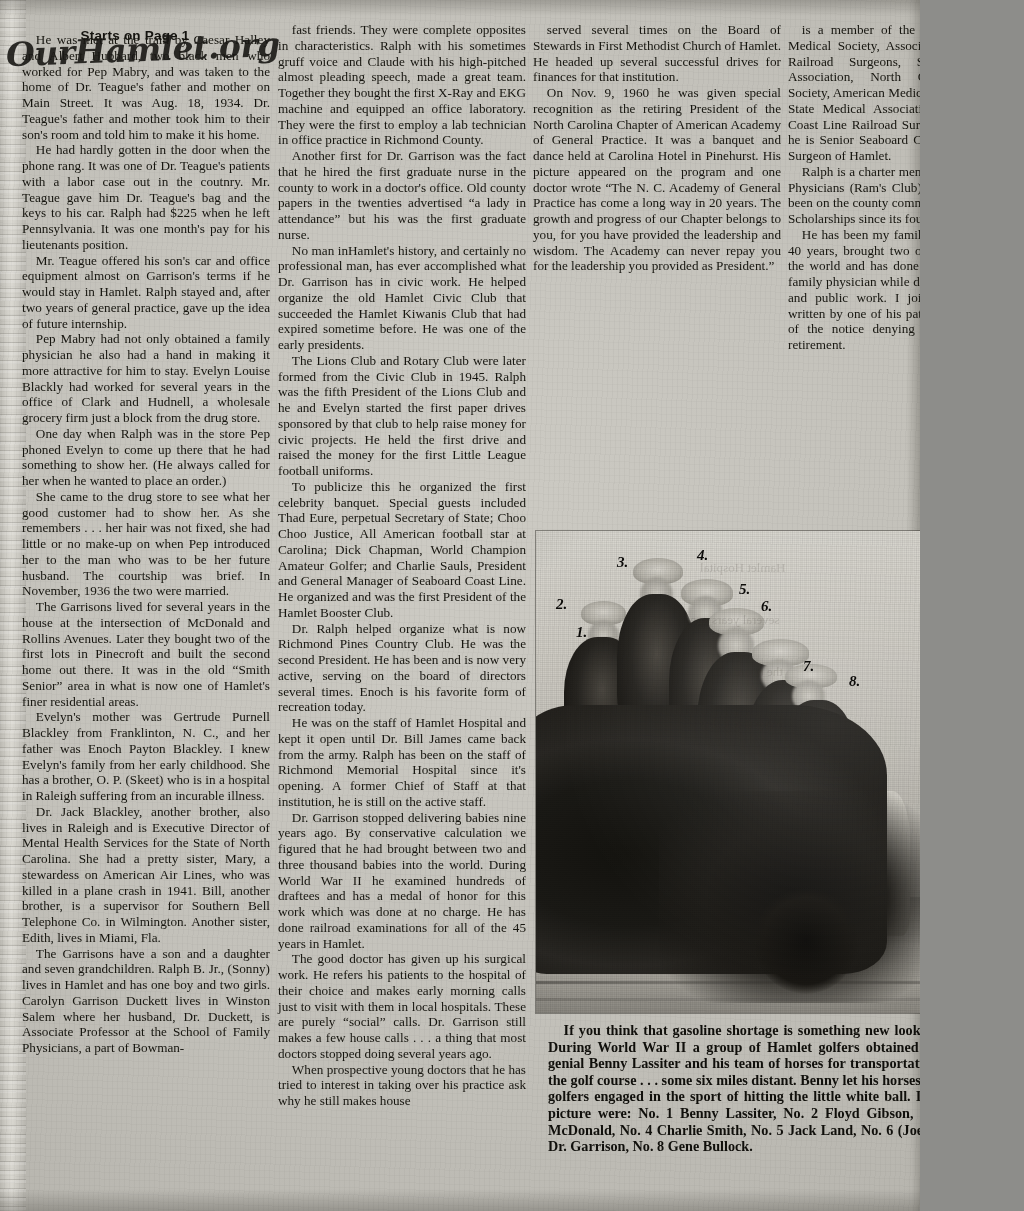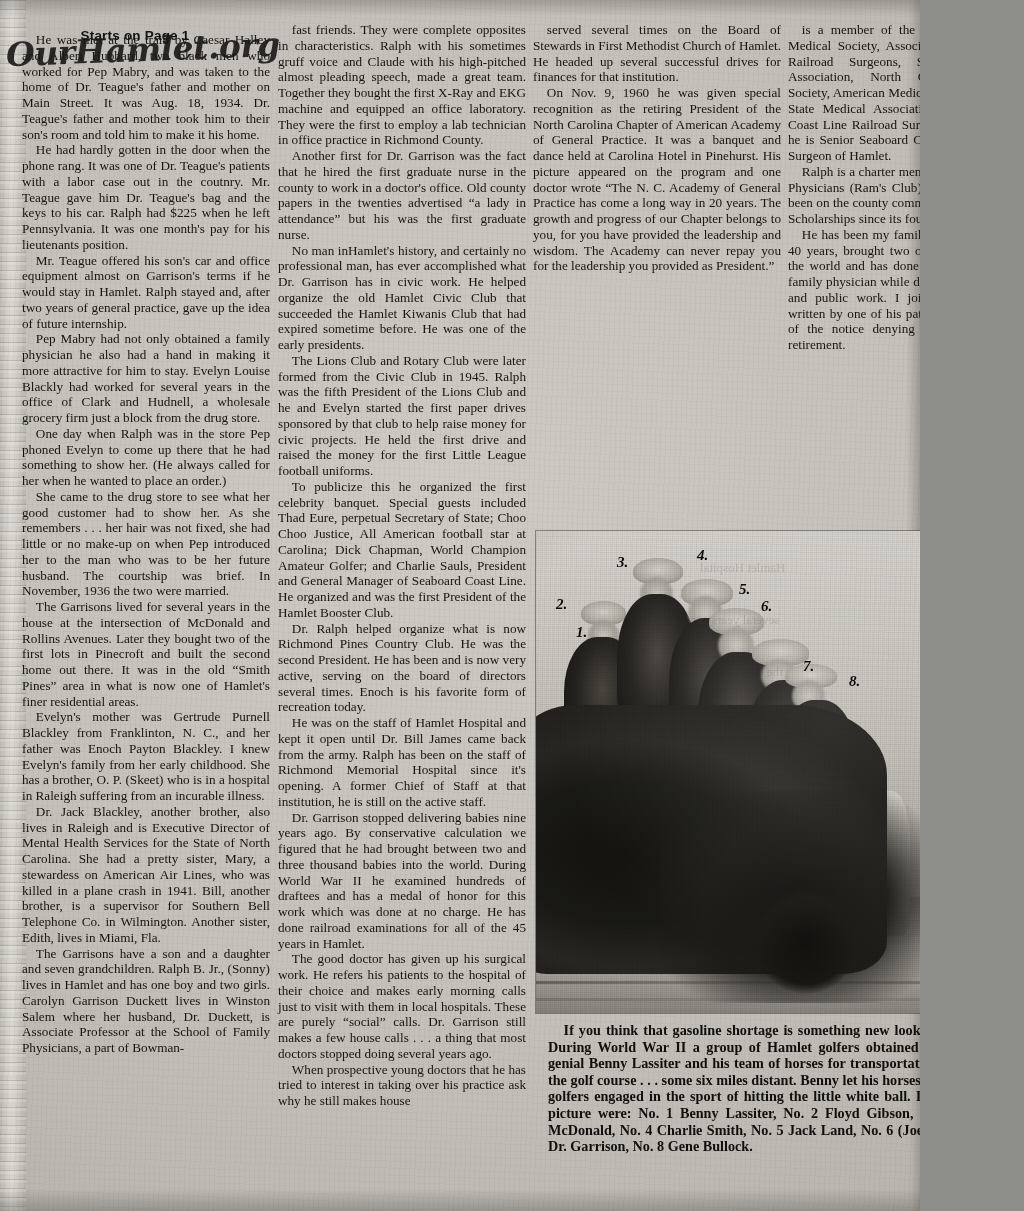--- a/index.html
+++ b/index.html
@@ -243,21 +243,21 @@
 
   <div id="starts-on-page">Starts on Page 1</div>
 
   <div class="col" id="col1">
       <p>He was met at the train by Caesar Halley and Albert Hubbard, two black men who worked for Pep Mabry, and was taken to the home of Dr. Teague's father and mother on Main Street. It was Aug. 18, 1934. Dr. Teague's father and mother took him to their son's room and told him to make it his home.</p>
       <p>He had hardly gotten in the door when the phone rang. It was one of Dr. Teague's patients with a labor case out in the coutnry. Mr. Teague gave him Dr. Teague's bag and the keys to his car. Ralph had $225 when he left Pennsylvania. It was one month's pay for his lieutenants position.</p>
       <p>Mr. Teague offered his son's car and office equipment almost on Garrison's terms if he would stay in Hamlet. Ralph stayed and, after two years of general practice, gave up the idea of future internship.</p>
       <p>Pep Mabry had not only obtained a family physician he also had a hand in making it more attractive for him to stay. Evelyn Louise Blackly had worked for several years in the office of Clark and Hudnell, a wholesale grocery firm just a block from the drug store.</p>
       <p>One day when Ralph was in the store Pep phoned Evelyn to come up there that he had something to show her. (He always called for her when he wanted to place an order.)</p>
       <p>She came to the drug store to see what her good customer had to show her. As she remembers . . . her hair was not fixed, she had little or no make-up on when Pep introduced her to the man who was to be her future husband. The courtship was brief. In November, 1936 the two were married.</p>
-      <p>The Garrisons lived for several years in the house at the intersection of McDonald and Rollins Avenues. Later they bought two of the first lots in Pinecroft and built the second home out there. It was in the old “Smith Pines” area in what is now one of Hamlet's finer residential areas.</p>
+      <p>The Garrisons lived for several years in the house at the intersection of McDonald and Rollins Avenues. Later they bought two of the first lots in Pinecroft and built the second home out there. It was in the old “Smith Senior” area in what is now one of Hamlet's finer residential areas.</p>
       <p>Evelyn's mother was Gertrude Purnell Blackley from Franklinton, N. C., and her father was Enoch Payton Blackley. I knew Evelyn's family from her early childhood. She has a brother, O. P. (Skeet) who is in a hospital in Raleigh suffering from an incurable illness.</p>
       <p>Dr. Jack Blackley, another brother, also lives in Raleigh and is Executive Director of Mental Health Services for the State of North Carolina. She had a pretty sister, Mary, a stewardess on American Air Lines, who was killed in a plane crash in 1941. Bill, another brother, is a supervisor for Southern Bell Telephone Co. in Wilmington. Another sister, Edith, lives in Miami, Fla.</p>
       <p>The Garrisons have a son and a daughter and seven grandchildren. Ralph B. Jr., (Sonny) lives in Hamlet and has one boy and two girls. Carolyn Garrison Duckett lives in Winston Salem where her husband, Dr. Duckett, is Associate Professor at the School of Family Physicians, a part of Bowman-</p>
     </div>
   <div class="col" id="col2">
       <p>fast friends. They were complete opposites in characteristics. Ralph with his sometimes gruff voice and Claude with his high-pitched almost pleading speech, made a great team. Together they bought the first X-Ray and EKG machine and equipped an office laboratory. They were the first to employ a lab technician in office practice in Richmond County.</p>
       <p>Another first for Dr. Garrison was the fact that he hired the first graduate nurse in the county to work in a doctor's office. Old county papers in the twenties advertised “a lady in attendance” but his was the first graduate nurse.</p>
       <p>No man inHamlet's history, and certainly no professional man, has ever accomplished what Dr. Garrison has in civic work. He helped organize the old Hamlet Civic Club that succeeded the Hamlet Kiwanis Club that had expired sometime before. He was one of the early presidents.</p>
       <p>The Lions Club and Rotary Club were later formed from the Civic Club in 1945. Ralph was the fifth President of the Lions Club and he and Evelyn started the first paper drives sponsored by that club to help raise money for civic projects. He held the first drive and raised the money for the first Little League football uniforms.</p>
       <p>To publicize this he organized the first celebrity banquet. Special guests included Thad Eure, perpetual Secretary of State; Choo Choo Justice, All American football star at Carolina; Dick Chapman, World Champion Amateur Golfer; and Charlie Sauls, President and General Manager of Seaboard Coast Line. He organized and was the first President of the Hamlet Booster Club.</p>

